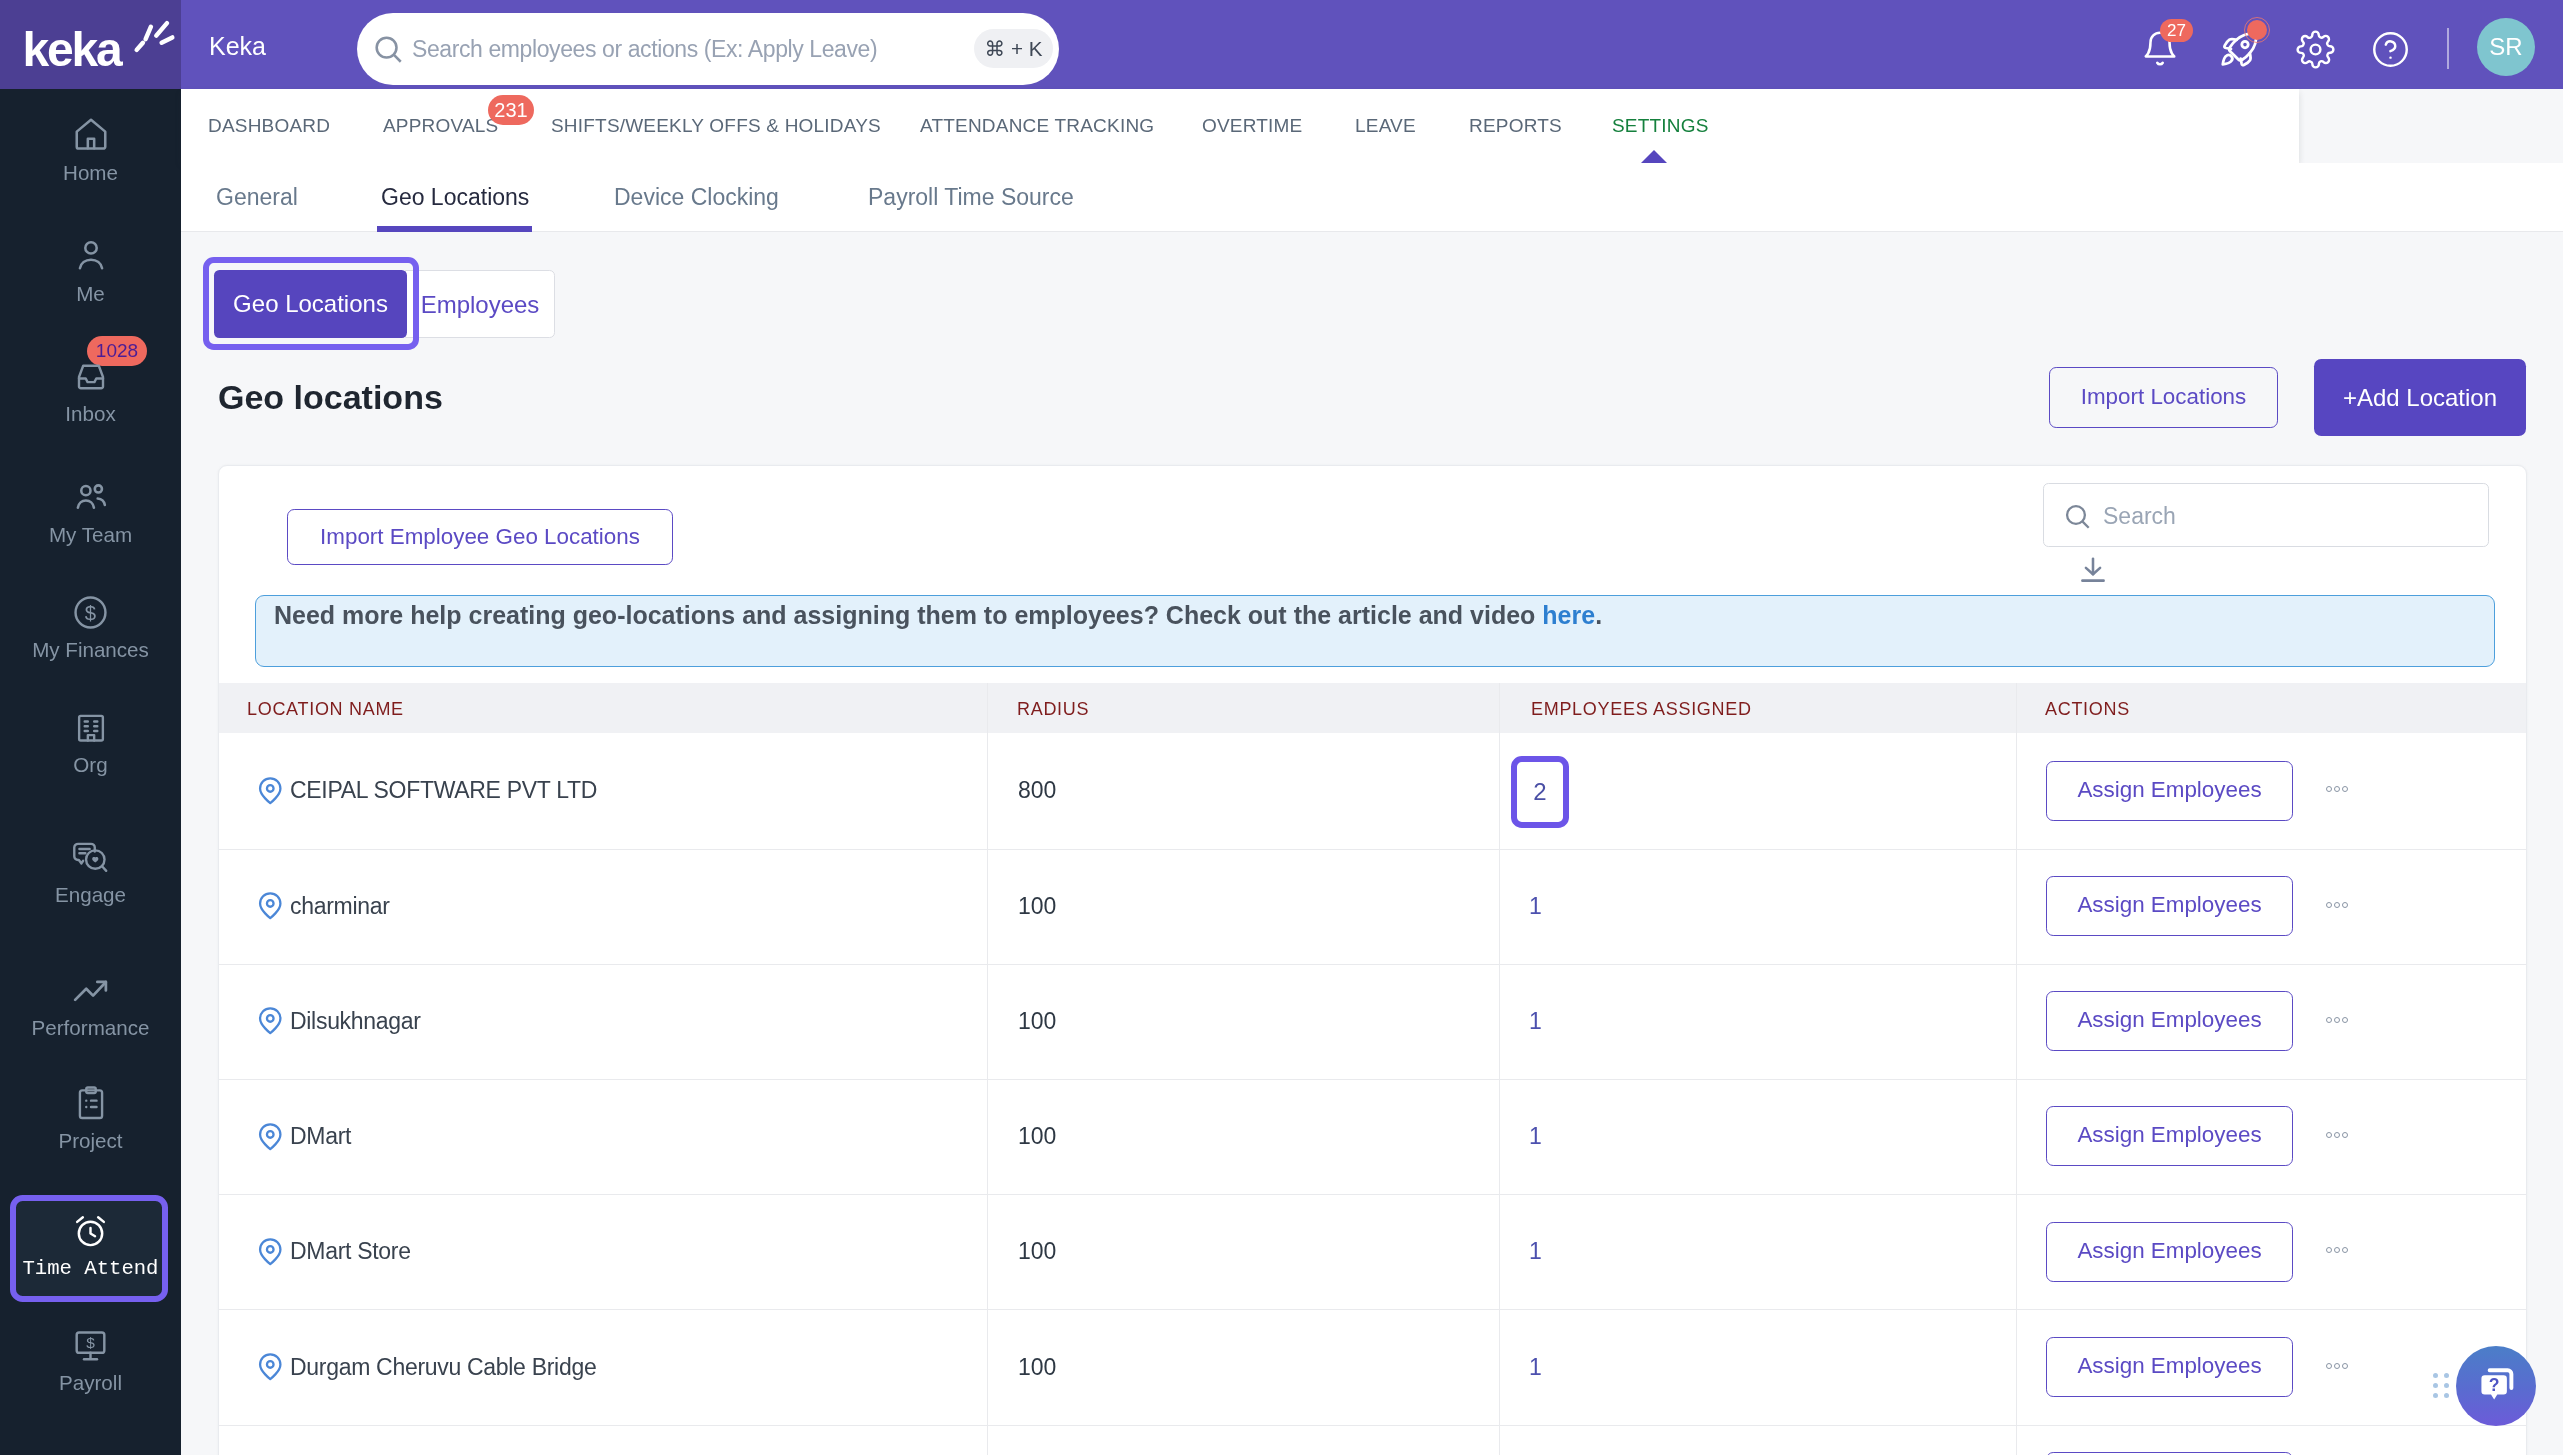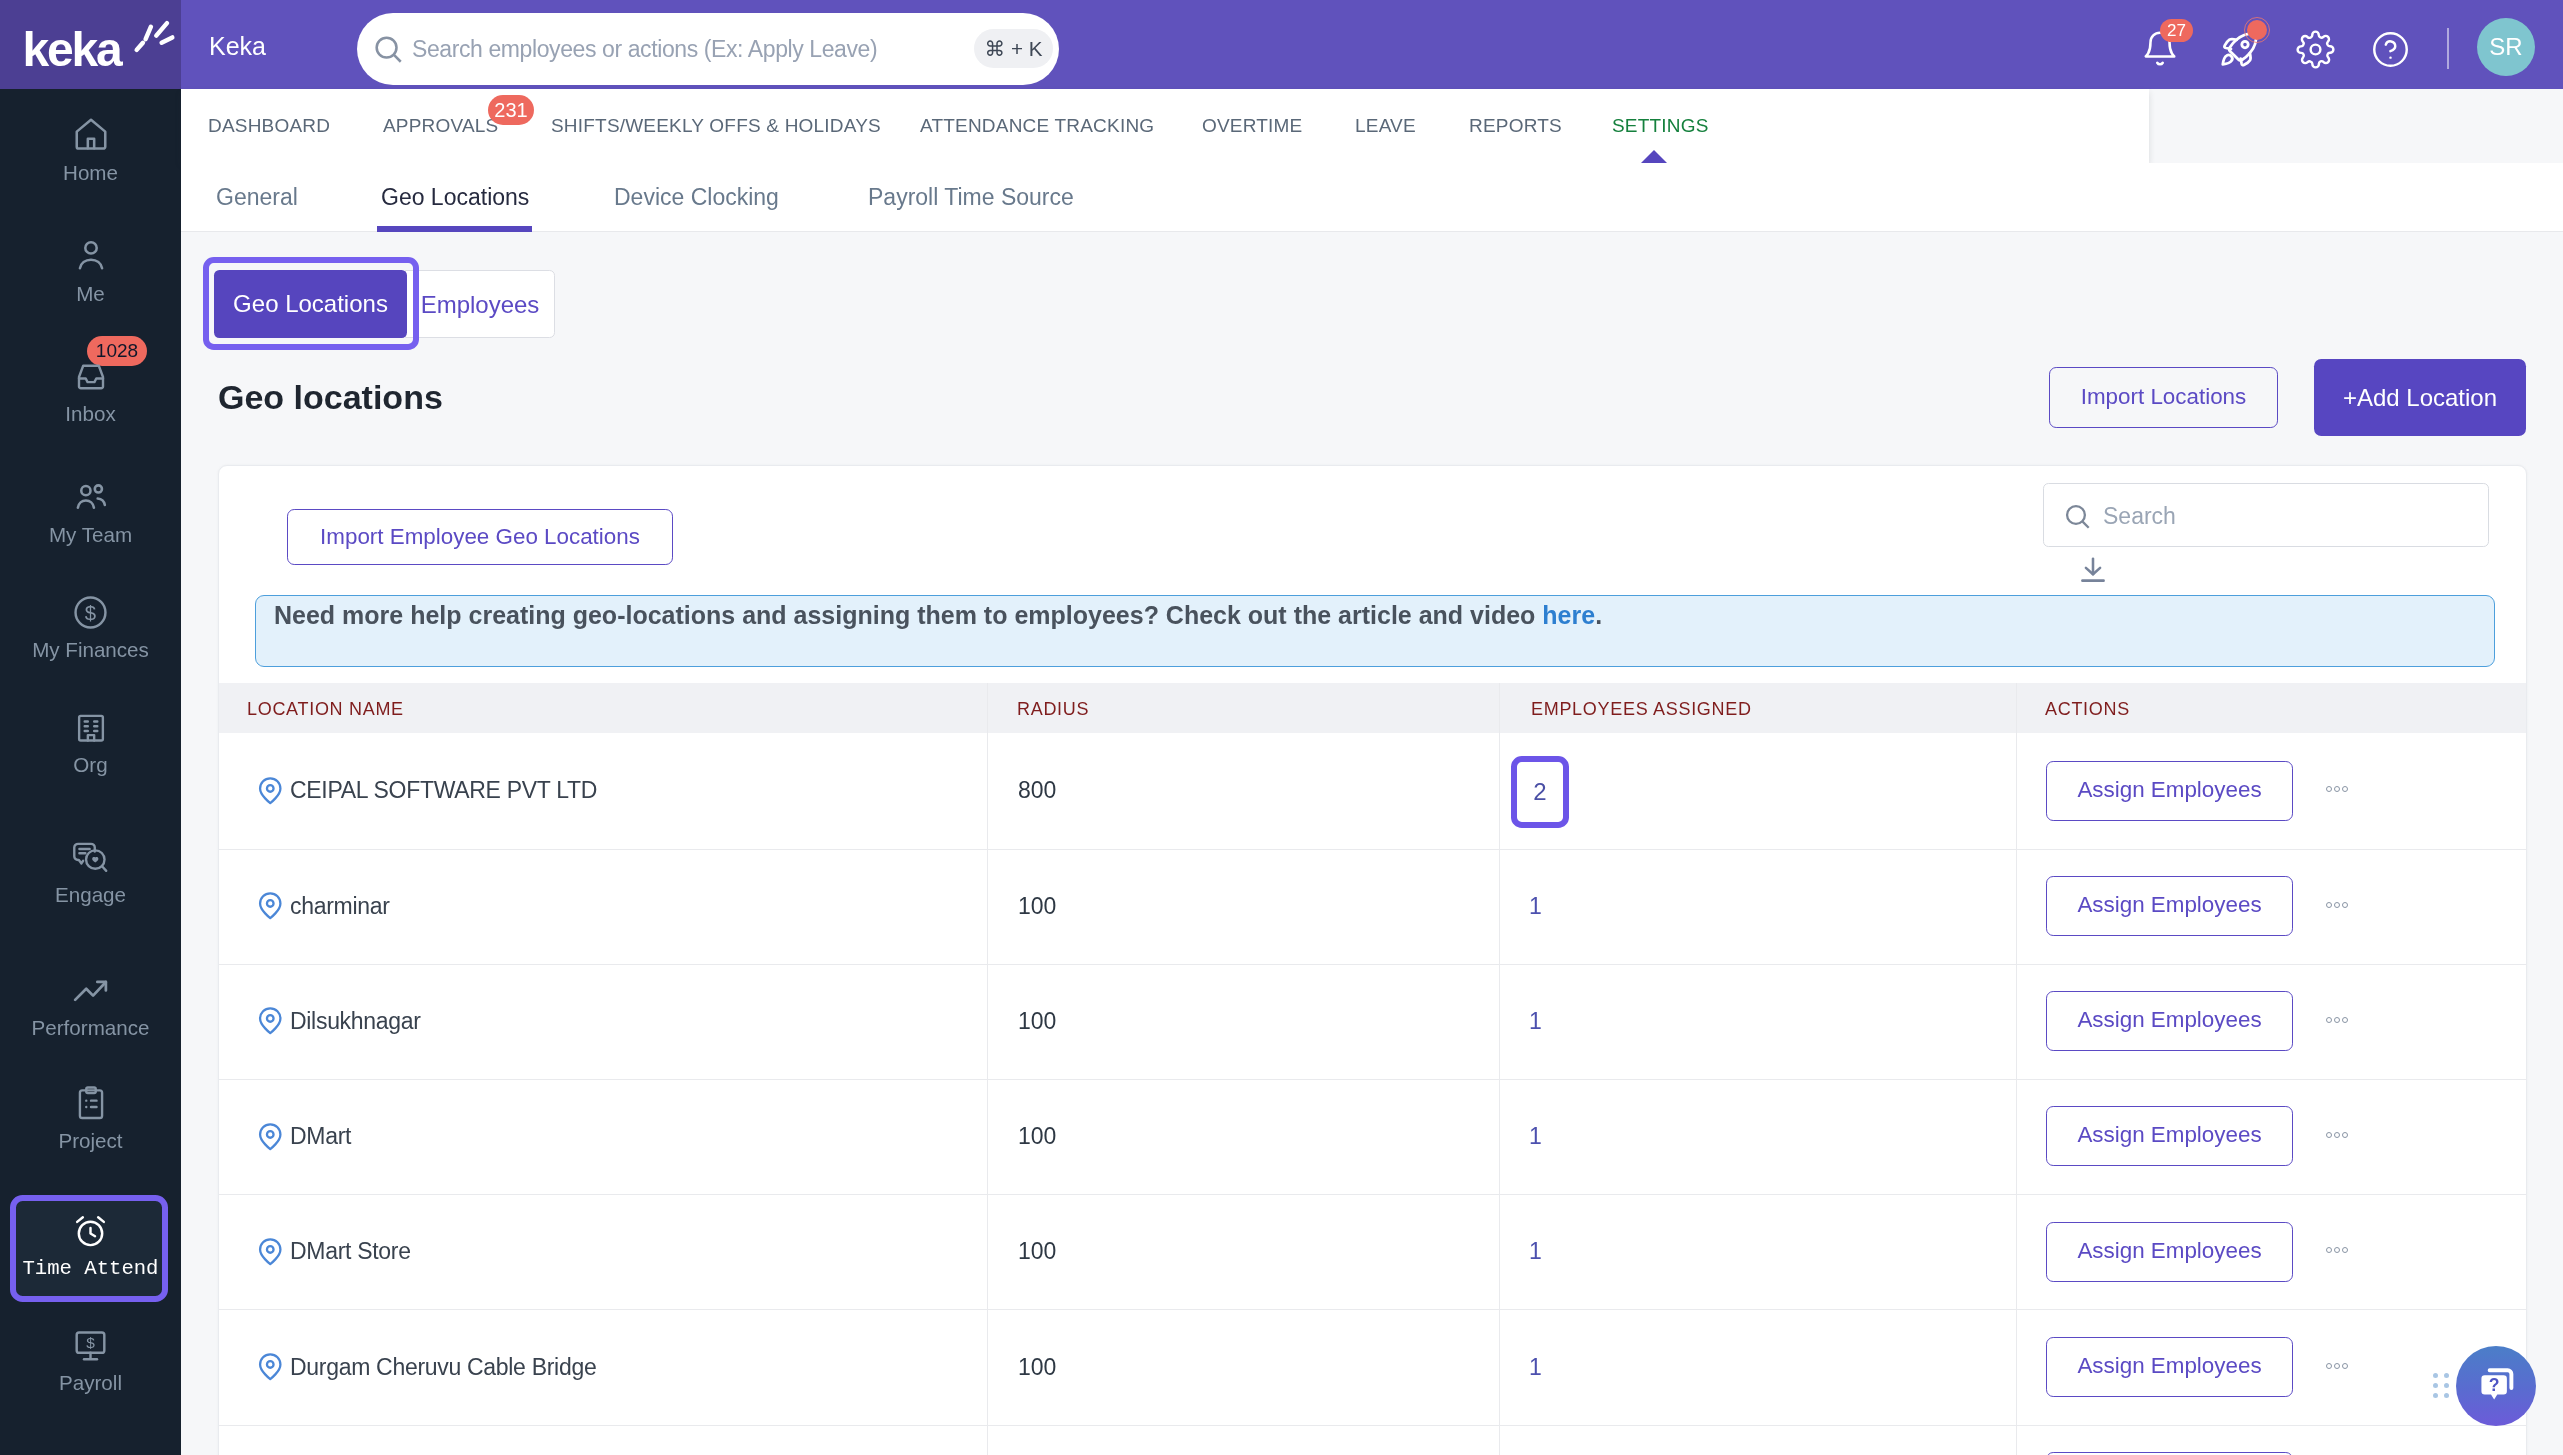--- a/index.html
+++ b/index.html
@@ -20,25 +20,25 @@
   #badge27 { left:2160px; top:19px; width:33px; height:23px; background:#EE695E; border-radius:11.7px; color:#fff; font-size:17px; text-align:center; line-height:23px; }
   #reddot { left:2247px; top:20px; width:20px; height:20px; border-radius:50%; background:#EE695E; border:2.7px solid rgba(255,255,255,0); outline:1.8px solid rgba(240,120,108,.8); outline-offset:2.7px; }
   #hdivider { left:2447px; top:28px; width:1.8px; height:41px; background:rgba(255,255,255,.5); }
   #avatar { left:2477px; top:18px; width:58px; height:58px; border-radius:50%; background:#7FC5CF; color:#fff; font-size:24px; text-align:center; line-height:58px; }
 
   
   #sidebar { left:0; top:89px; width:181px; height:1367px; background:#16212E; }
   .sitem { position:absolute; width:181px; text-align:center; color:#8594A4; }
   .sitem .lbl { font-size:20.6px; }
   .sitem svg { margin:0 auto; }
-  #inboxbadge { left:87px; top:336px; width:60px; height:30px; background:#EE695E; border-radius:15.2px; color:#0f172a; font-size:19px; text-align:center; line-height:30px; }
+  #inboxbadge { left:87px; top:336px; width:60px; height:30px; background:#EE695E; border-radius:15.2px; color:#4c1d95; font-size:19px; text-align:center; line-height:30px; }
   #taring { left:10px; top:1195px; width:158px; height:107px; border:6.3px solid #7660EF; border-radius:12.6px; background:#1C2937; }
 
   
-  #nav { left:181px; top:89px; width:1968px; height:74px; background:#fff; box-shadow:0 2.7px 6.3px rgba(40,50,60,.14);padding-left:8px; }
+  #nav { left:181px; top:89px; width:2118px; height:74px; background:#fff; box-shadow:0 2.7px 6.3px rgba(40,50,60,.14);padding-left:8px; }
   .nitem { position:absolute; top:0; height:74px; line-height:74px; font-size:19px; color:#5A6878; letter-spacing:0.2px; }
   #badge231 { left:307px; top:6.3px; width:46px; height:30px; background:#EE695E; border-radius:15.2px; color:#fff; font-size:20px; text-align:center; line-height:30px; }
   #navtri { left:1460px; top:61px; width:0; height:0; border-left:13.4px solid transparent; border-right:13.4px solid transparent; border-bottom:13.4px solid #5646BE; }
 
   
   #subnav { left:181px; top:163px; width:2382px; height:69px; background:#fff; border-bottom:0.9px solid #E8E9EC; }
   .snitem { position:absolute; top:0; height:69px; line-height:69px; font-size:23px; color:#68798C; }
   #snunderline { left:196px; top:63px; width:155px; height:6.3px; background:#5646BE; }
 
   

